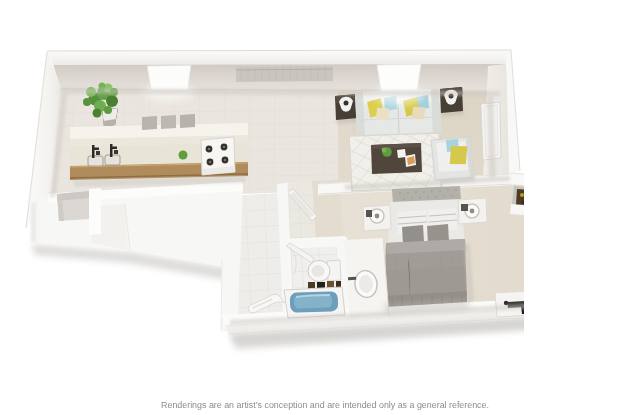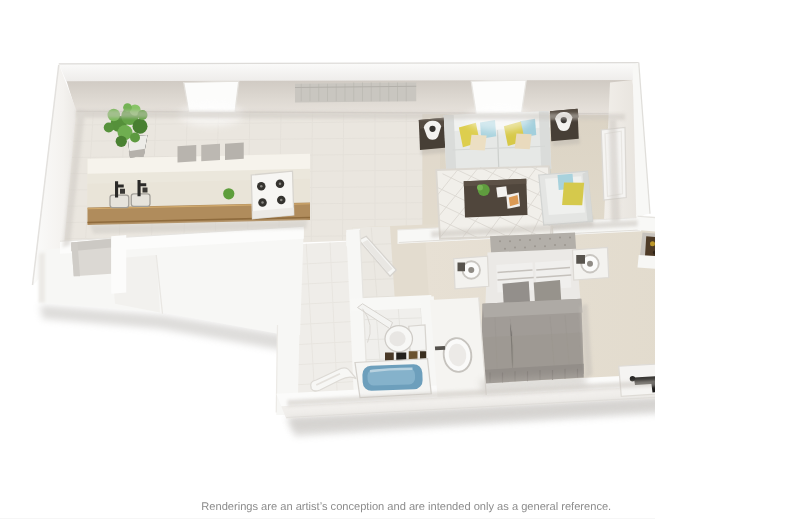--- a/index.html
+++ b/index.html
@@ -1,16 +1,16 @@
 <!DOCTYPE html>
 <html><head>
 <meta charset="utf-8">
 <style>
 html,body{margin:0;padding:0;background:#ffffff;}
-#stage{position:relative;width:524px;height:415px;overflow:hidden;background:#e5e5e5;
+#stage{position:relative;width:524px;height:415px;overflow:hidden;background:#f97316;
 font-family:"Liberation Sans", sans-serif;}
 </style>
 </head>
 <body>
 <div id="stage">
 <svg width="640" height="415" viewBox="0 0 640 415">
 <defs>
 <linearGradient id="nwall" x1="0" y1="0" x2="0" y2="1">
  <stop offset="0" stop-color="#cfc9c2"></stop>
           <stop offset="0.5" stop-color="#dcd7d0"></stop>

